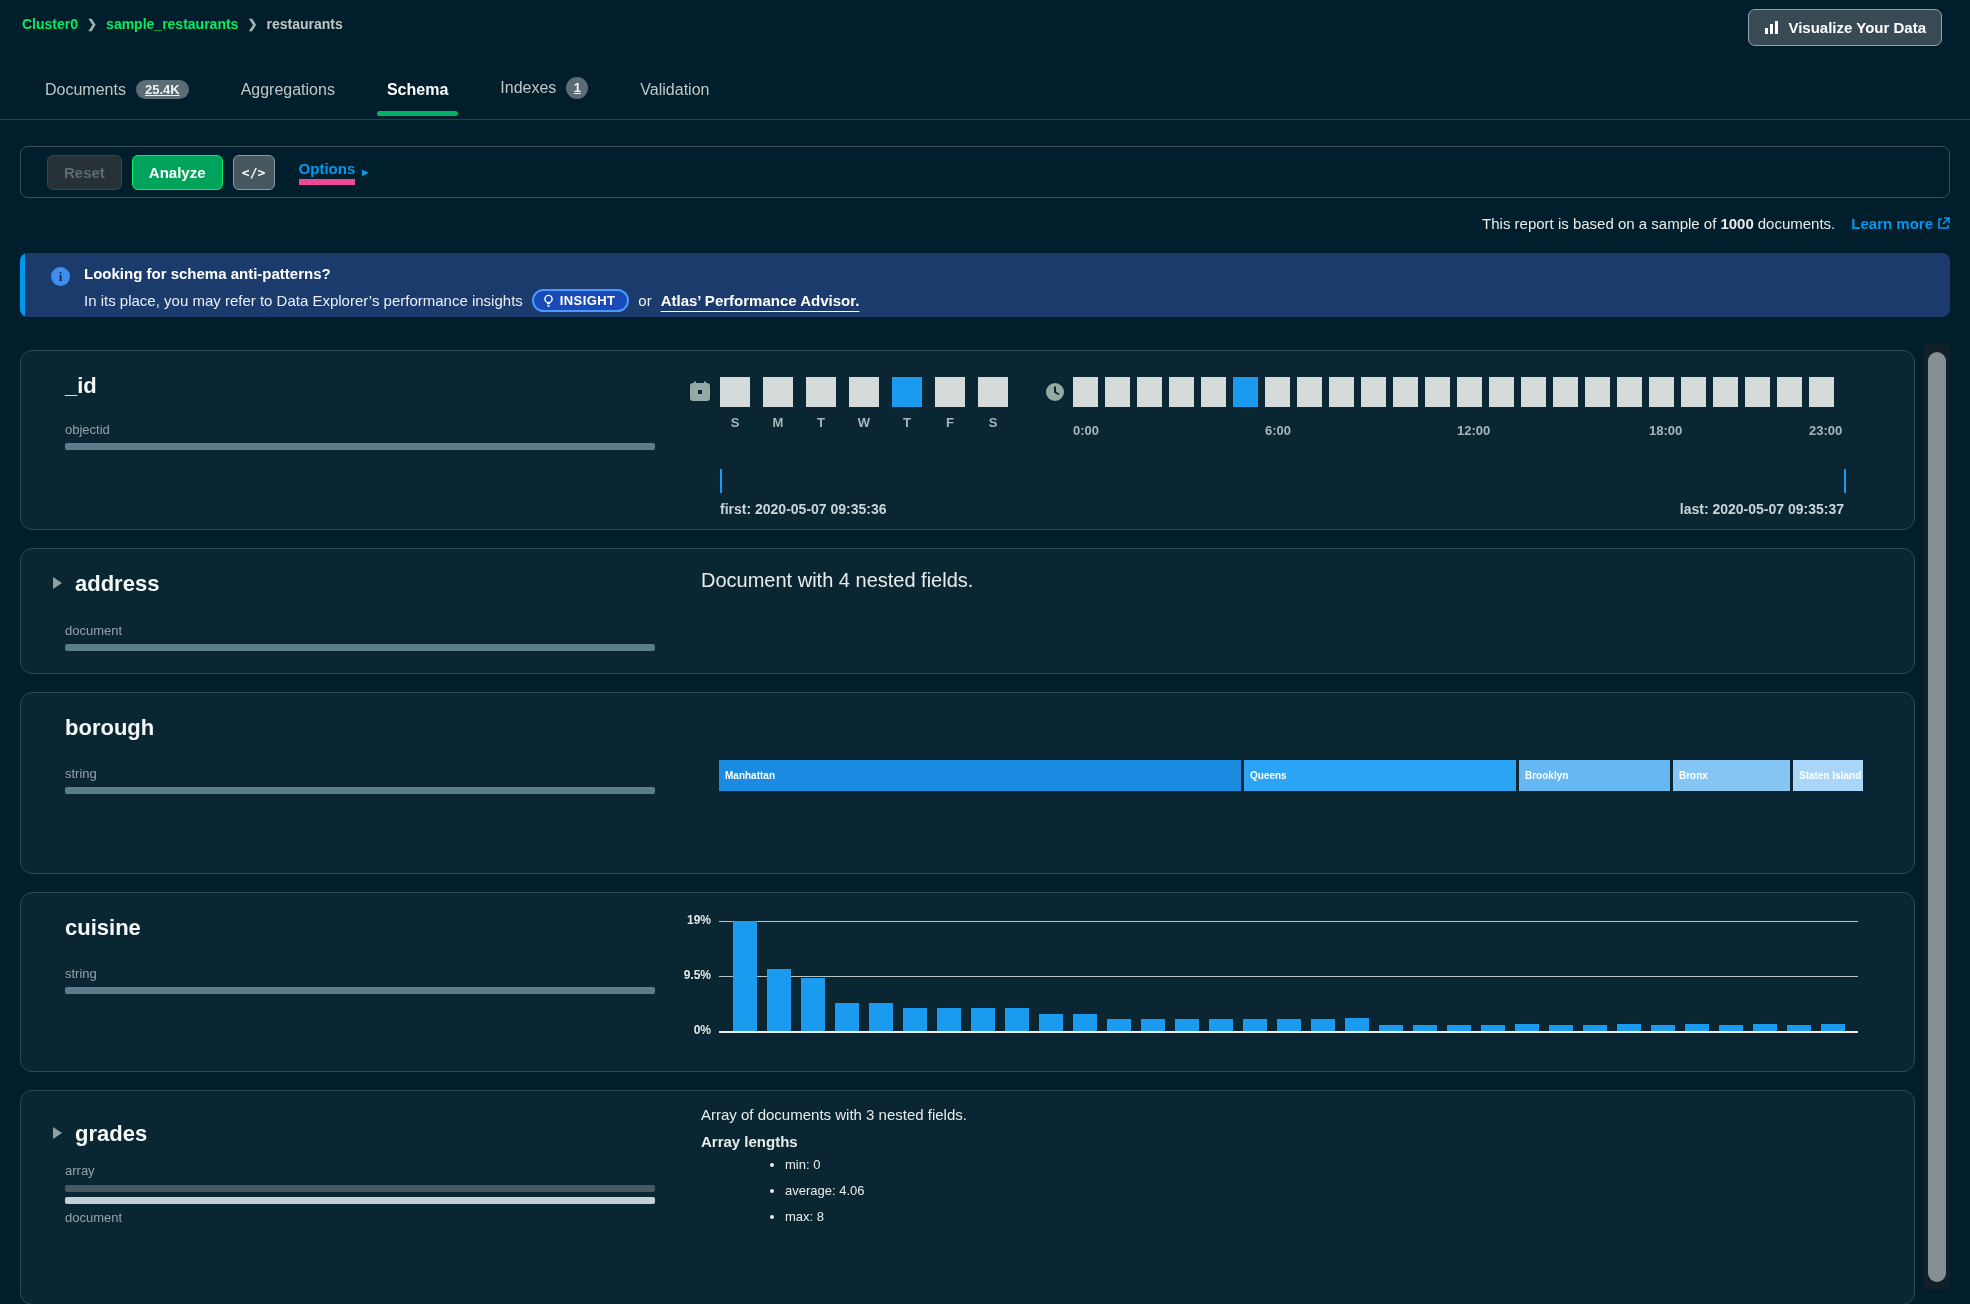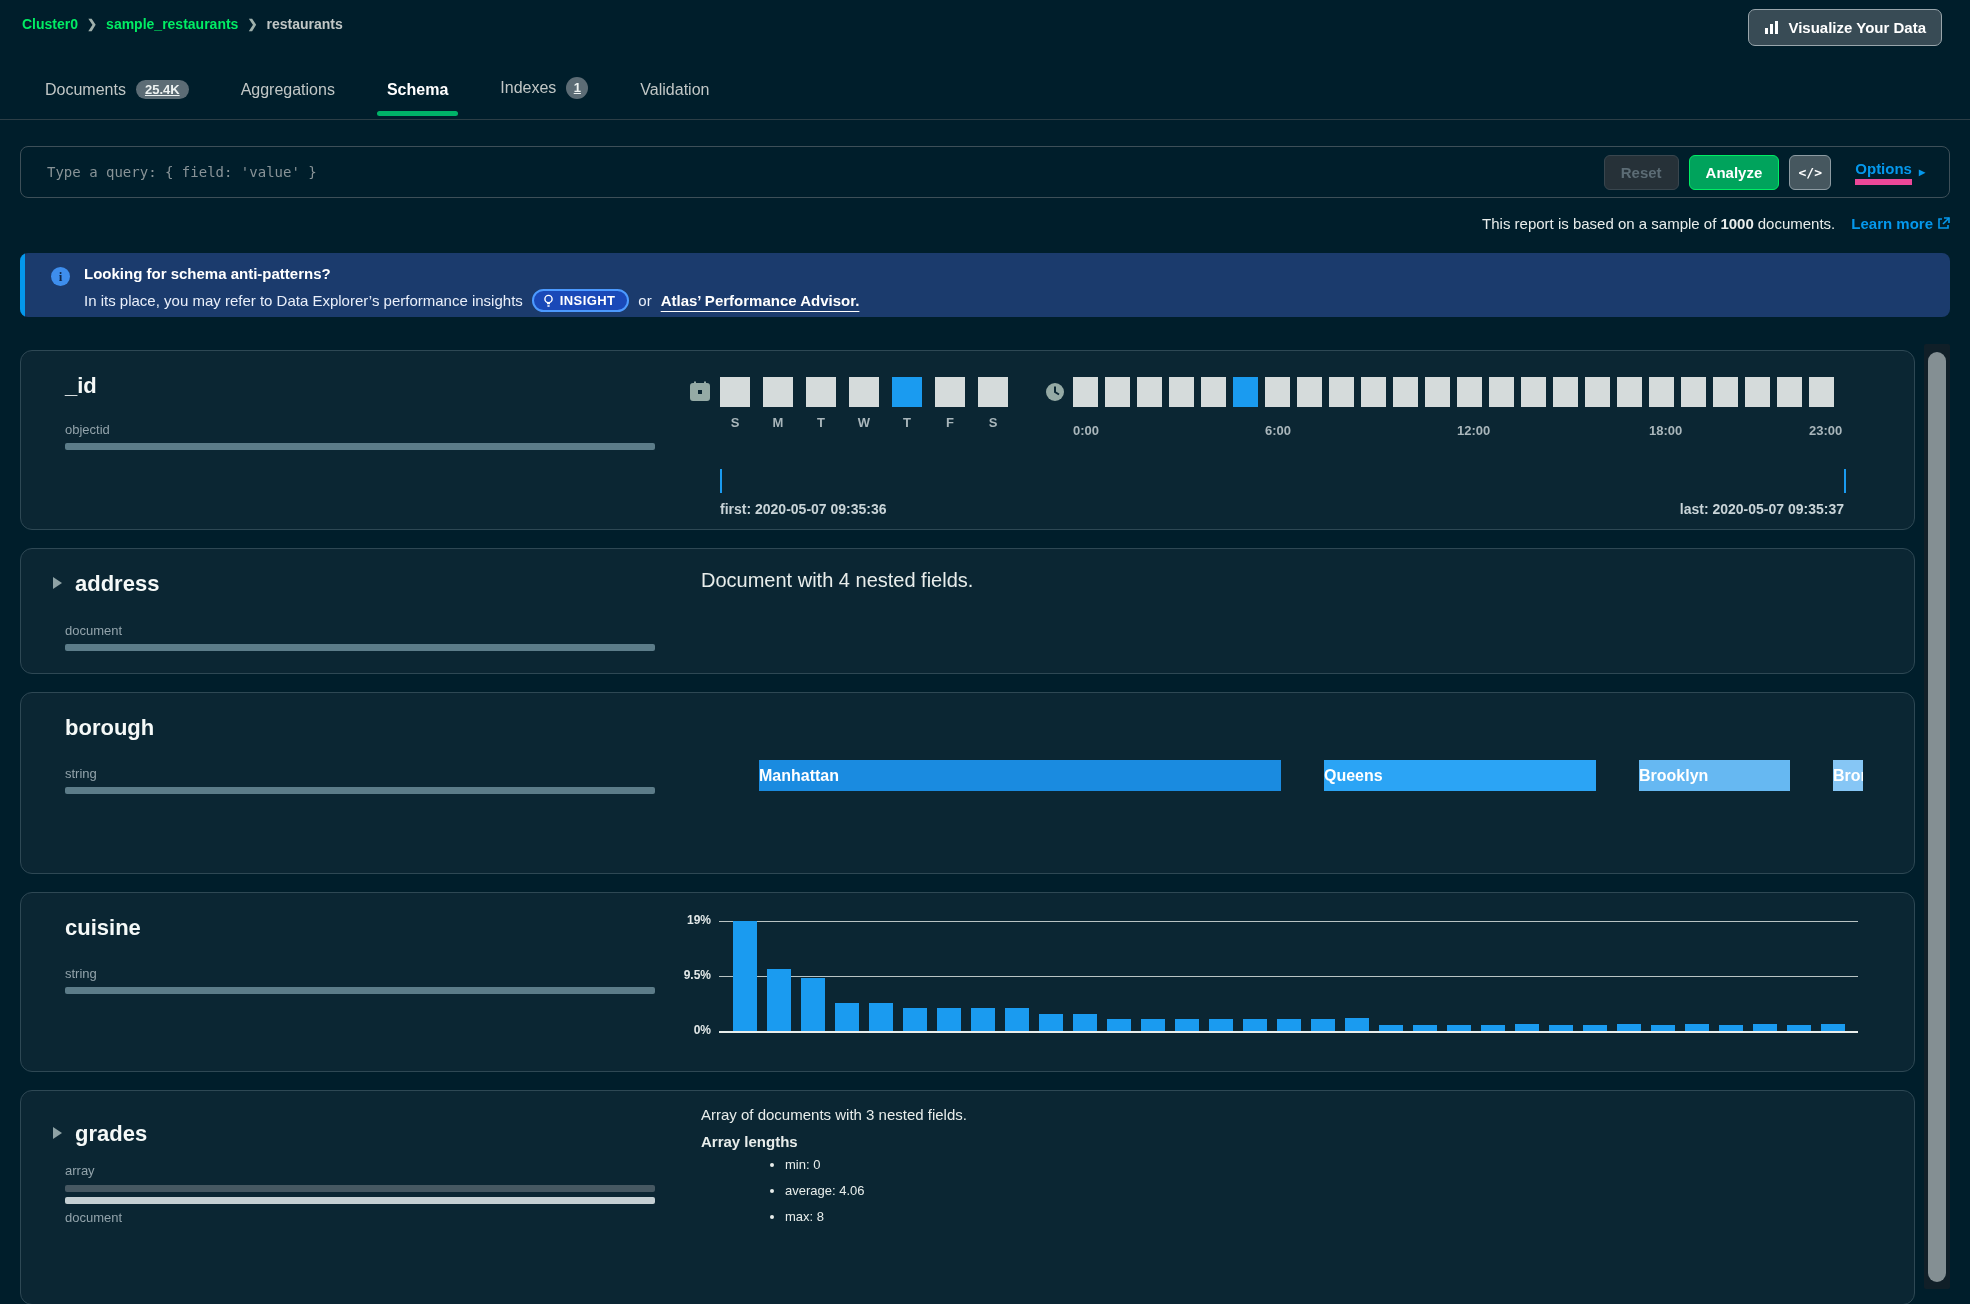--- a/index.html
+++ b/index.html
@@ -97,23 +97,23 @@
   
   #card-address { height:126px; }
   #card-address .tri { top:28px; }
   #card-address .f-type { top:74px; } #card-address .f-bar { top:95px; }
   .f-summary { position:absolute; left:680px; top:20px; font-size:20px; color:#E8EDEB; }
   
   #card-borough { height:182px; }
   #card-borough .f-type { top:73px; } #card-borough .f-bar { top:94px; }
   .seg-wrap { position:absolute; left:698px; top:67px; width:1144px; height:31px; display:flex;
               gap:3px; overflow:hidden; }
-  .seg { height:100%; flex-shrink:0; display:flex; align-items:center; padding-left:0;
-         color:#FFFFFF; font-weight:bold; font-size:16px; white-space:nowrap; overflow:hidden;
-         cursor:pointer;margin-left:40px; }
+  .seg { height:100%; flex-shrink:0; display:flex; align-items:center; padding-left:6px;
+         color:#FFFFFF; font-weight:bold; font-size:10px; white-space:nowrap; overflow:hidden;
+         cursor:pointer; }
   
   #card-cuisine { height:180px; }
   #card-cuisine .f-type { top:73px; } #card-cuisine .f-bar { top:94px; }
   .grid-line { position:absolute; left:698px; width:1139px; height:1px; background:#B9C4C4; }
   .grid-line.base { height:2px; background:#E8EDEB; }
   .ytick { position:absolute; left:634px; width:56px; text-align:right; font-size:12px;
            font-weight:600; color:#E2E8E8; }
   .bars-wrap { position:absolute; left:712px; top:28px; width:1125px; height:110px;
                display:flex; align-items:flex-end; gap:10px; }
   .cbar { width:24px; background:#1A9BF0; cursor:pointer; }
@@ -177,21 +177,20 @@
       <span class="tab-badge round">1</span>
     </div>
     <div class="tab">
       <span>Validation</span>
     </div>
   </div>
 
 <div class="content">
 
   <div class="query-bar">
-    <input class="query-input" placeholder="Type a query: { field: 'value' }" style="">
     <button class="btn btn-reset">Reset</button>
     <button class="btn btn-analyze">Analyze</button>
     <button class="btn btn-code">&lt;/&gt;</button>
     <div class="options-link">
       <span class="options-label">Options</span>
       <span class="options-arrow">▸</span>
     </div>
   </div>
 
   <div class="report-line">

